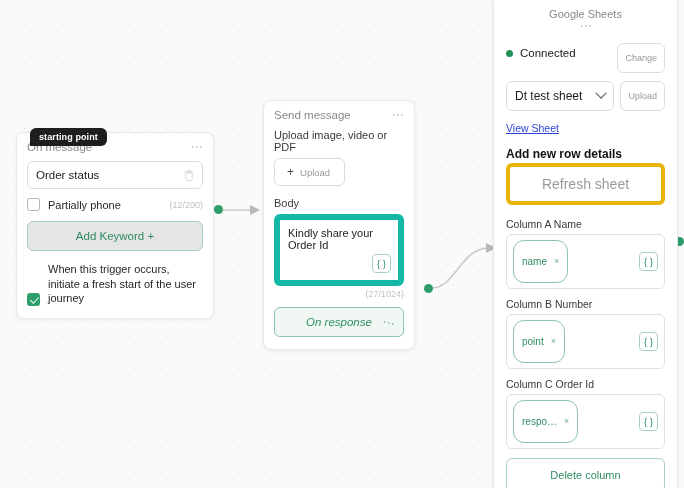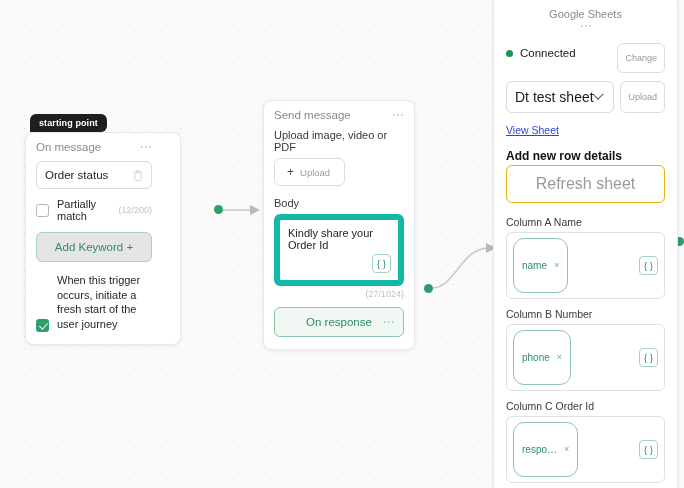--- a/index.html
+++ b/index.html
@@ -24,35 +24,35 @@
     position: absolute;
     background: #ffffff;
     border: 1px solid #e8e8e8;
     border-radius: 8px;
     box-shadow: 0 1px 4px rgba(0,0,0,0.07);
   }
 
   
   #start-badge {
     position: absolute;
-    left: 30px; top: 114px;
+    left: 30px; top: 128px;
     background: #1e1e1e;
     color: #ffffff;
     font-size: 9px;
     font-weight: bold;
     padding: 4px 9px 4px 9px;
     border-radius: 6px 6px 6px 0;
     letter-spacing: 0.1px;
     z-index: 5;
   }
 
   
   #card-trigger {
-    left: 25px; top: 132px; width: 156px;
-    padding: 8px 28px 12px 10px;
+    left: 16px; top: 132px; width: 198px;
+    padding: 8px 10px 12px 10px;
   }
   .card-head {
     display: flex; align-items: center; justify-content: space-between;
     margin-bottom: 8px;
   }
   .card-title {
     font-size: 11.5px;
     color: #8a8a8a;
   }
   .kebab {
@@ -183,20 +183,21 @@
   #on-response {
     display: flex; align-items: flex-end; justify-content: center;
     position: relative;
     border: 1px solid #8ec6ab;
     border-radius: 6px;
     background: #f1f8f4;
     color: #2e8d63;
     font-size: 11.5px;
     padding: 8px 0;
     cursor: pointer;
+    font-style: italic;
   }
   #on-response .kebab {
     position: absolute; right: 8px; top: 50%;
     transform: translateY(-50%);
     color: #6fae92;
   }
 
   
   #panel-sheets {
     left: 493px; top: -5px; width: 185px;
@@ -227,64 +228,64 @@
     color: #9a9a9a;
     padding: 9px 7px;
     cursor: pointer;
     white-space: nowrap;
     font-family: inherit;
   }
 
   .select-row { display: flex; gap: 6px; align-items: stretch; margin-bottom: 7px; }
   .select-box {
     flex: 1;
-    display: flex; align-items: center; 
+    display: flex; align-items: center; justify-content: space-between;
     border: 1px solid #dcdcdc; border-radius: 6px;
     padding: 7px 8px;
-    font-size: 14px; color: #1a1a1a;
+    font-size: 12px; color: #1a1a1a;
     background: #fff;
     cursor: pointer;
   }
   .chev { width: 8px; height: 8px; border: solid #555; border-width: 0 1.3px 1.3px 0;
           transform: rotate(45deg) translate(-2px,-2px); }
 
   .link {
     display: inline-block;
     font-size: 10.5px; color: #2b44d6;
     text-decoration: underline;
     margin-bottom: 13px;
     cursor: pointer;
   }
 
   .panel-h2 { font-size: 12px; font-weight: bold; color: #111; margin-bottom: 2px; }
   .panel-p  { font-size: 11px; color: #222; line-height: 1.4; margin-bottom: 12px; }
 
   .wide-btn {
     display: block; width: 100%;
-    border: 1px solid #eab308; border-radius: 6px;
-    background: #fff;
-    font-size: 16px; color: #9a9a9a;
+    border: 4px solid #eab308; border-radius: 6px;
+    background: #fff;
+    font-size: 14px; color: #9a9a9a;
     padding: 9px 0; text-align: center;
     cursor: pointer; font-family: inherit;
     margin-bottom: 13px;
   }
 
   .col-label { font-size: 10.5px; color: #3a3a3a; margin-bottom: 4px; }
   .token-box {
     display: flex; align-items: center; justify-content: space-between;
     border: 1px solid #e0e0e0; border-radius: 6px;
     padding: 5px 6px;
     background: #fff;
     margin-bottom: 9px;
   }
   .chip {
     display: inline-flex; gap: 7px;
     border: 1px solid #8ec6ab; border-radius: 11px;
     color: #2e8d63; font-size: 10px;
-    padding: 21px 8px;
+    padding: 15px 8px;
     background: #fff;
     max-width: 112px;
   }
   .chip .x { font-size: 9px; color: #6fae92; cursor: pointer; }
   .chip .nm { overflow: hidden; text-overflow: ellipsis; white-space: nowrap; }
 
   .green-wide {
     display: block; width: 100%;
     border: 1px solid #a7d3bd; border-radius: 6px;
     background: #fff; color: #2e8d63;
@@ -331,21 +332,21 @@
       <span>Order status</span>
       <svg class="trash" viewBox="0 0 10 11">
         <rect x="0.5" y="1.6" width="9" height="0.9" fill="#9a9a9a"></rect>
         <rect x="1.8" y="2.8" width="6.4" height="7.6" rx="1" fill="none" stroke="#9a9a9a" stroke-width="0.9"></rect>
         <rect x="3.6" y="0.3" width="2.8" height="1.3" rx="0.4" fill="none" stroke="#9a9a9a" stroke-width="0.8"></rect>
       </svg>
     </div>
 
     <div class="row-check">
       <span class="cbox"></span>
-      <span class="check-label">Partially match</span>
+      <span class="check-label">Partially phone</span>
       <span class="counter">(12/200)</span>
     </div>
 
     <button class="btn-outline-green">Add Keyword +</button>
 
     <div class="row-check2">
       <span class="cbox checked"></span>
       <span class="check-label">When this trigger occurs, initiate a fresh start of the user journey</span>
     </div>
   </div>
@@ -412,21 +413,21 @@
         <span class="nm">name</span>
         <span class="x">×</span>
       </span>
       <span class="brace-btn" style="position:static;">{ }</span>
     </div>
 
     
     <div class="col-label">Column B Number</div>
     <div class="token-box">
       <span class="chip">
-        <span class="nm">phone</span>
+        <span class="nm">point</span>
         <span class="x">×</span>
       </span>
       <span class="brace-btn" style="position:static;">{ }</span>
     </div>
 
     
     <div class="col-label">Column C Order Id</div>
     <div class="token-box">
       <span class="chip">
         <span class="nm">respo…</span>

